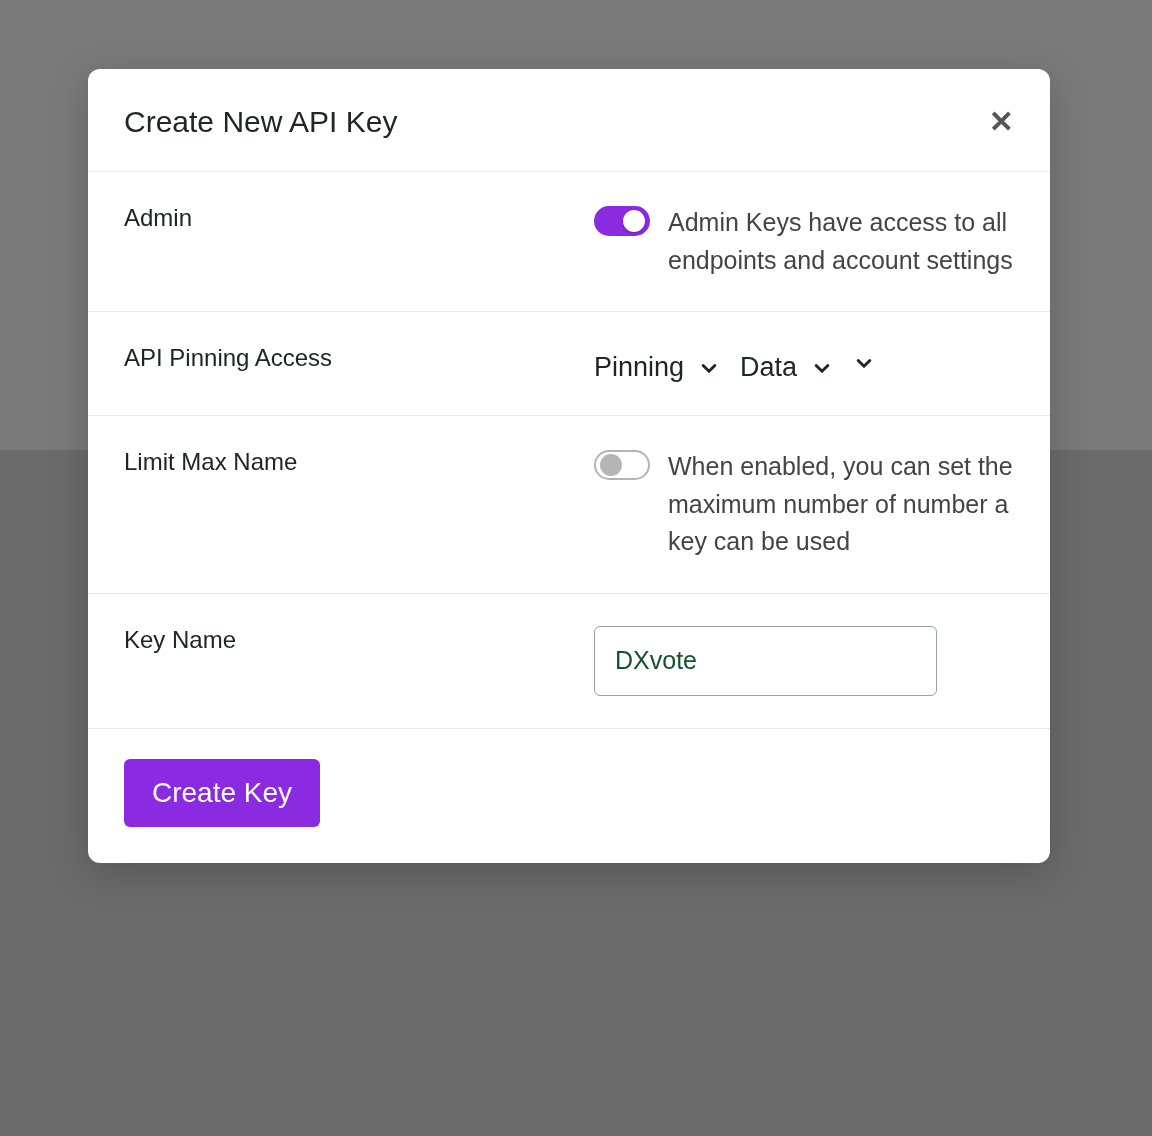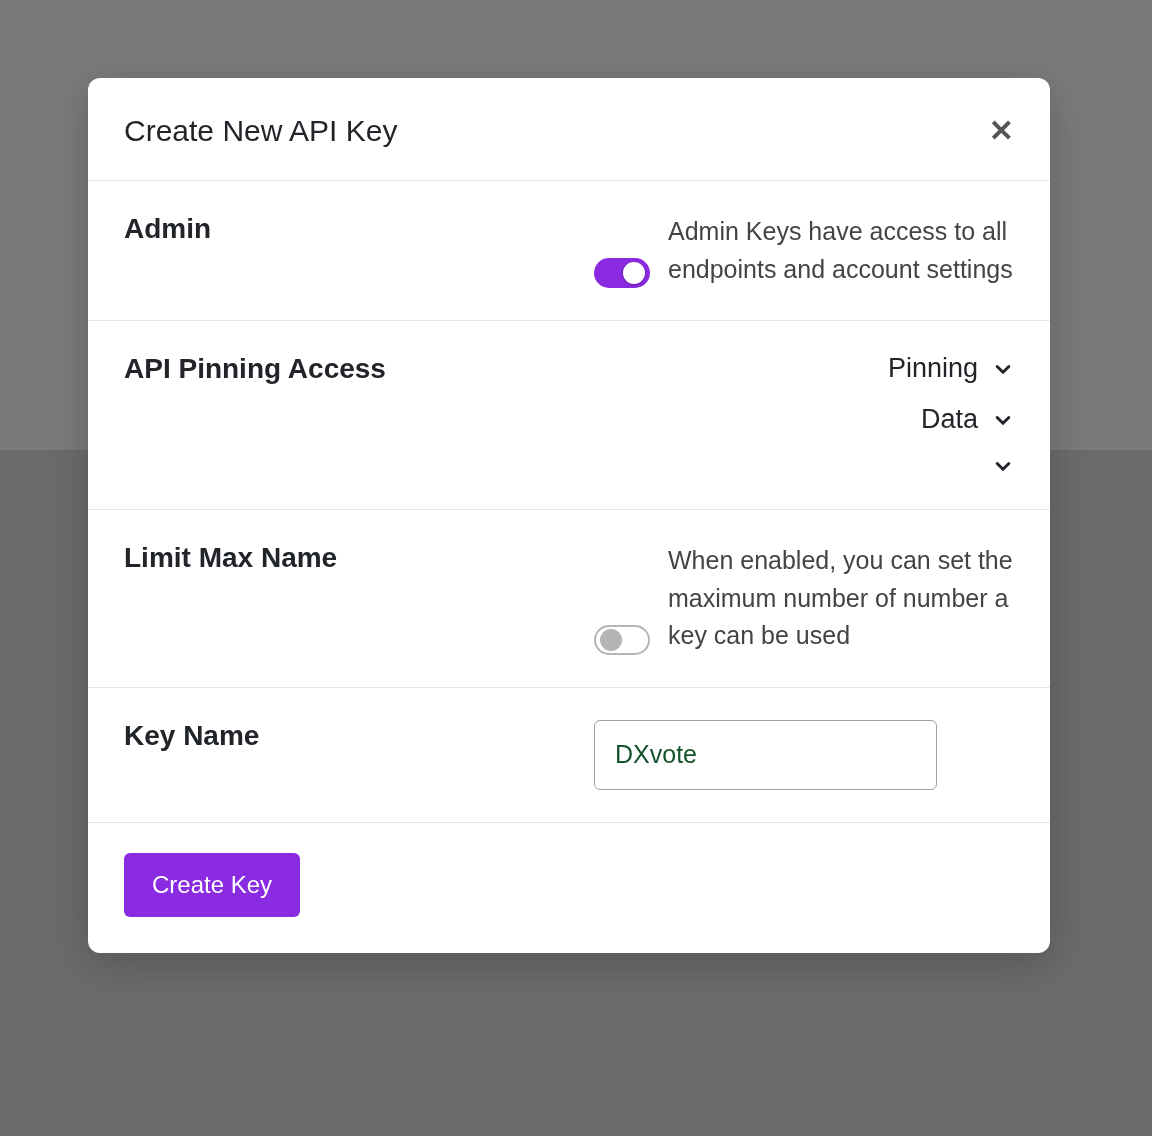--- a/index.html
+++ b/index.html
@@ -13,21 +13,21 @@
     .backdrop-lower {
       position: absolute;
       top: 450px;
       left: 0;
       right: 0;
       bottom: 0;
       background: #6b6b6b;
     }
     .modal {
       position: absolute;
-      top: 78px;
+      top: 69px;
       left: 88px;
       width: 962px;
       background: #fff;
       border-radius: 12px;
       box-shadow: 0 10px 40px rgba(0,0,0,0.2);
       overflow: hidden;
     }
     .modal-header {
       display: flex;
       align-items: center;
@@ -48,31 +48,31 @@
       font-weight: 700;
     }
     .section {
       display: flex;
       padding: 32px 36px 32px 36px;
       border-bottom: 1px solid #e8e8e8;
     }
     .section.last { border-bottom: 1px solid #e8e8e8; }
     .section-label {
       flex: 0 0 470px;
-      font-size: 28px;
-      font-weight: 700;
+      font-size: 24px;
+      font-weight: 400;
       color: #212529;
     }
     .section-right {
       flex: 1;
       display: flex;
-      align-items: flex-end;
+      align-items: flex-start;
       gap: 18px;
     }
-    .section-right.col { flex-direction: column; gap: 20px; }
+    .section-right.col { gap: 20px; margin-top: 8px; }
     .toggle {
       position: relative;
       width: 56px;
       height: 30px;
       border-radius: 30px;
       flex-shrink: 0;
       cursor: pointer;
       margin-top: 2px;
     }
     .toggle.on { background: #8a2be2; }
@@ -124,21 +124,21 @@
     .key-name-section .section-right { padding-top: 0; }
     .footer {
       padding: 30px 36px 36px 36px;
     }
     .create-btn {
       background: #8a2be2;
       color: #fff;
       border: none;
       border-radius: 6px;
       padding: 18px 28px;
-      font-size: 24px;
+      font-size: 28px;
       font-weight: 400;
       cursor: pointer;
     }
   </style>
 </head>
 <body>
 
 <div class="backdrop-lower"></div>
 
 <div class="modal">

